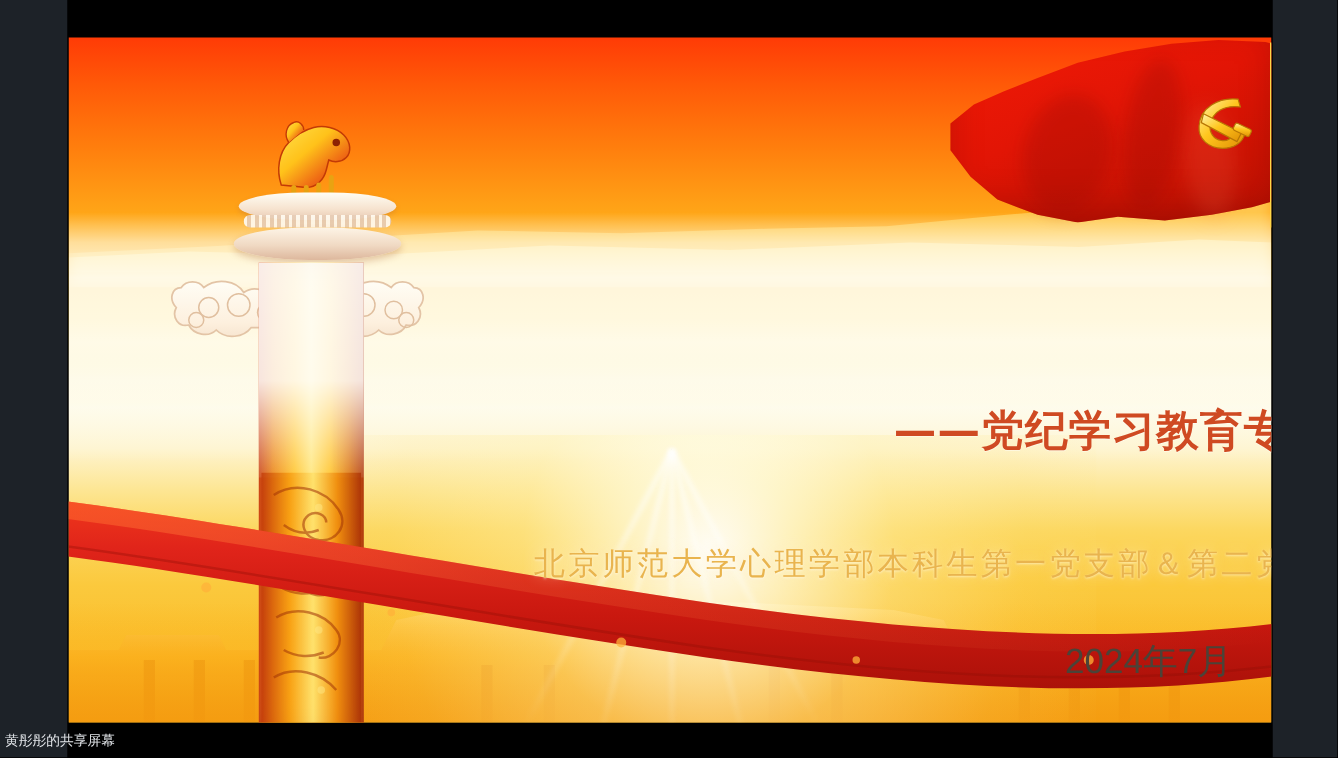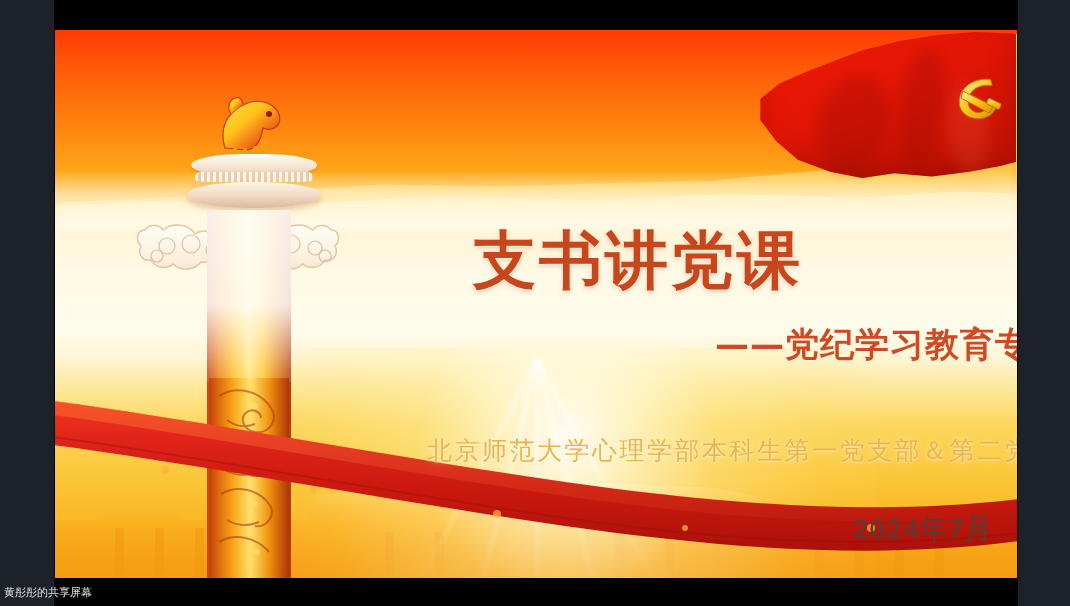--- a/index.html
+++ b/index.html
@@ -283,21 +283,21 @@
     letter-spacing: 2.5px;
     color: #e9b44e;
     text-shadow: 0 1px 2px rgba(255,255,255,0.55),
                  0 0 10px rgba(255,240,190,0.6);
     white-space: nowrap;
   }
 
   .slide-date {
     position: absolute;
     left: 797px; top: 480px;
-    font-family: Liberation Mono, monospace;
+    font-family: Liberation Sans, sans-serif;
     font-size: 28px;
     color: #4b4338;
     white-space: nowrap;
   }
 
   
   #share-label {
     position: absolute;
     left: 4px; bottom: 6px;
     font-family: "DejaVu Sans", "Liberation Sans", sans-serif;
@@ -484,21 +484,20 @@
       <g fill="#ffb13a" opacity="0.75">
         <circle cx="120" cy="92" r="4"></circle>
         <circle cx="268" cy="112" r="3"></circle>
         <circle cx="452" cy="136" r="4"></circle>
         <circle cx="640" cy="150" r="3"></circle>
         <circle cx="826" cy="150" r="4"></circle>
       </g>
     </svg>
 
     <div id="slide-text">
-      <div class="slide-title">支书讲党课</div>
       <div class="slide-subtitle">——党纪学习教育专题</div>
       <div class="slide-org">北京师范大学心理学部本科生第一党支部＆第二党支部</div>
       <div class="slide-date">2024年7月</div>
     </div>
 
   </div>
 
   <div id="share-label">黄彤彤的共享屏幕</div>
 
 </div>

